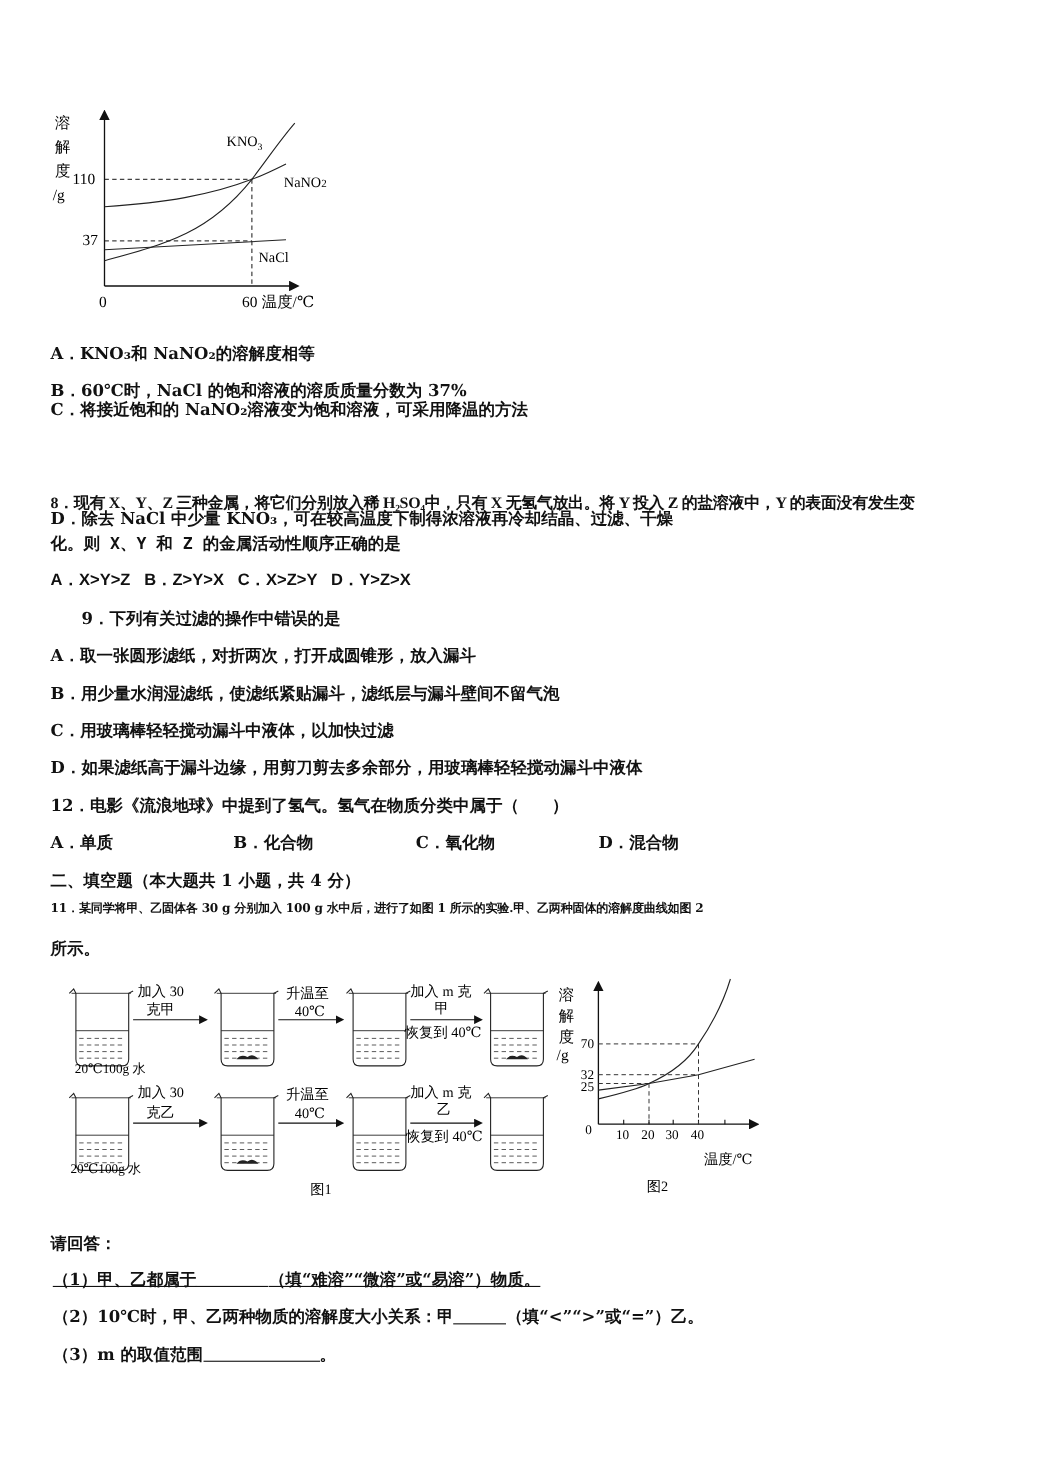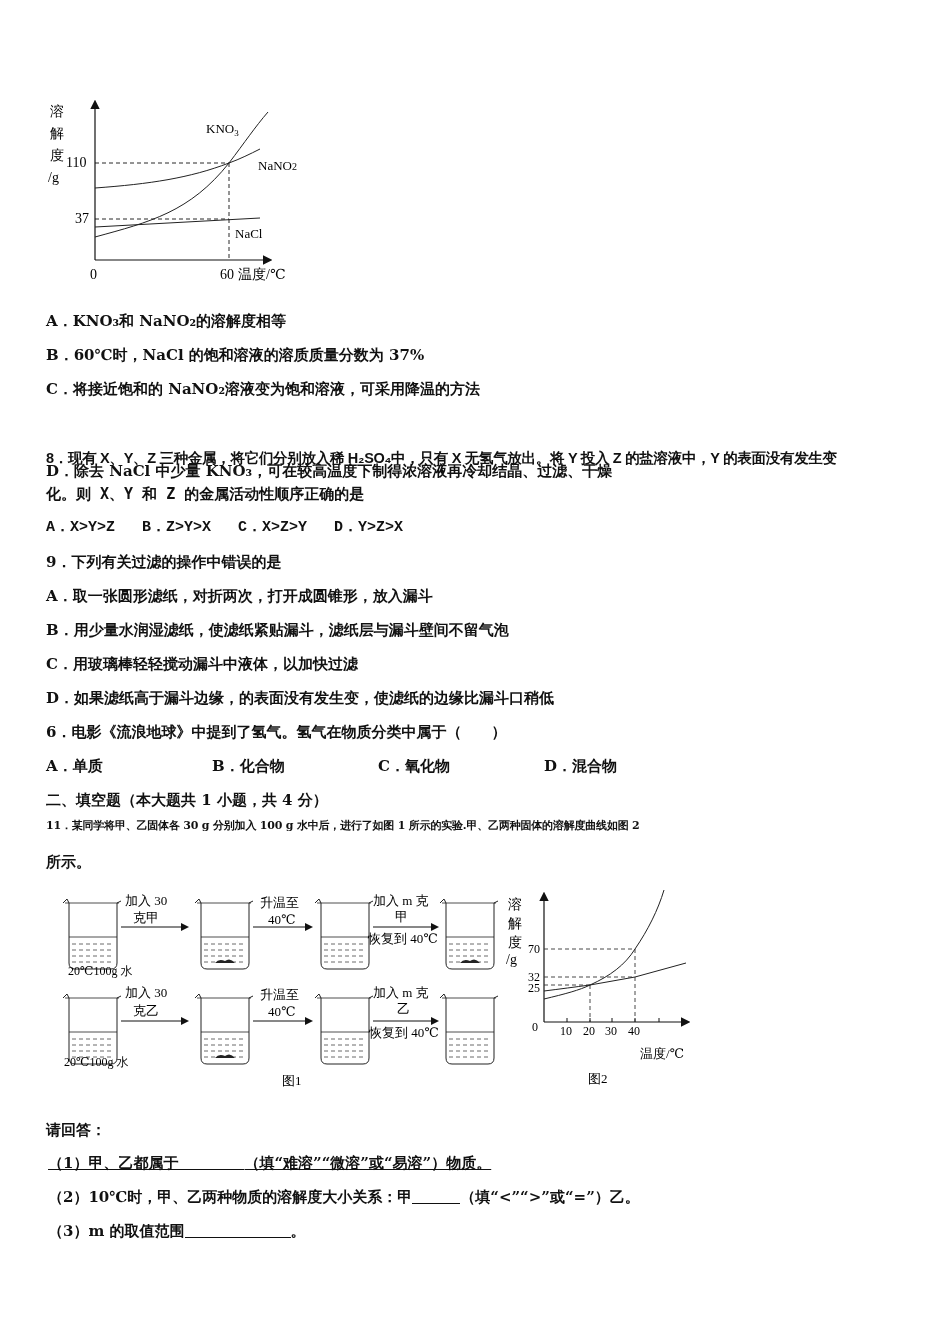--- a/index.html
+++ b/index.html
@@ -40,34 +40,34 @@
   <text x="50" y="187" font-size="14">0</text>
   <text x="180" y="187" font-size="14">60</text>
   <text x="198" y="187" font-size="14">温度/℃</text>
   <text x="166" y="41" font-size="13">KNO<tspan font-size="9" dy="3">3</tspan></text>
   <text x="218" y="78" font-size="13">NaNO<tspan font-size="10">2</tspan></text>
   <text x="195" y="146" font-size="13">NaCl</text>
 </svg>
 
 <div class="line" style="top:311px;"><span>A．</span><span>KNO₃和 NaNO₂的溶解度相等</span></div>
 <div class="line" style="top:345px;"><span>B．</span><span>60℃时，NaCl 的饱和溶液的溶质质量分数为 37%</span></div>
-<div class="line" style="top:379px;text-align:center;"><span>C．</span><span>将接近饱和的 NaNO₂溶液变为饱和溶液，可采用降温的方法</span></div>
+<div class="line" style="top:362px;text-align:center;"><span>C．</span><span>将接近饱和的 NaNO₂溶液变为饱和溶液，可采用降温的方法</span></div>
 <div class="line" style="top:413px;margin-top:48px;"><span>D．</span><span>除去 NaCl 中少量 KNO₃，可在较高温度下制得浓溶液再冷却结晶、过滤、干燥</span></div>
 
-<div class="line" style="top:448px; font-size:14.5px; font-family:Liberation Sans, sans-serif; letter-spacing:-0.3px;">8．现有 X、Y、Z 三种金属，将它们分别放入稀 H₂SO₄中，只有 X 无氢气放出。将 Y 投入 Z 的盐溶液中，Y 的表面没有发生变</div>
+<div class="line" style="top:448px; font-size:14.5px; font-family:Liberation Serif, serif; letter-spacing:-0.3px;">8．现有 X、Y、Z 三种金属，将它们分别放入稀 H₂SO₄中，只有 X 无氢气放出。将 Y 投入 Z 的盐溶液中，Y 的表面没有发生变</div>
 <div class="line" style="top:484px; font-family:'DejaVu Sans Mono','Liberation Mono',monospace;">化。则 X、Y 和 Z 的金属活动性顺序正确的是</div>
-<div class="line" style="top:518px; font-family:Liberation Mono, monospace; white-space:pre;">A．X&gt;Y&gt;Z   B．Z&gt;Y&gt;X   C．X&gt;Z&gt;Y   D．Y&gt;Z&gt;X</div>
+<div class="line" style="top:518px; font-family:Liberation Sans, sans-serif; white-space:pre;">A．X&gt;Y&gt;Z   B．Z&gt;Y&gt;X   C．X&gt;Z&gt;Y   D．Y&gt;Z&gt;X</div>
 
-<div class="line" style="top:552px;">9．下列有关过滤的操作中错误的是</div>
+<div class="line" style="top:552px;margin-left:28px;">9．下列有关过滤的操作中错误的是</div>
 <div class="line" style="top:586px;"><span>A．</span><span>取一张圆形滤纸，对折两次，打开成圆锥形，放入漏斗</span></div>
 <div class="line" style="top:620px;"><span>B．</span><span>用少量水润湿滤纸，使滤纸紧贴漏斗，滤纸层与漏斗壁间不留气泡</span></div>
 <div class="line" style="top:654px;"><span>C．</span><span>用玻璃棒轻轻搅动漏斗中液体，以加快过滤</span></div>
-<div class="line" style="top:688px;"><span>D．</span><span>如果滤纸高于漏斗边缘，的表面没有发生变，使滤纸的边缘比漏斗口稍低</span></div>
+<div class="line" style="top:688px;"><span>D．</span><span>如果滤纸高于漏斗边缘，用剪刀剪去多余部分，用玻璃棒轻轻搅动漏斗中液体</span></div>
 
-<div class="line" style="top:722px;">6．电影《流浪地球》中提到了氢气。氢气在物质分类中属于（　　）</div>
+<div class="line" style="top:722px;">12．电影《流浪地球》中提到了氢气。氢气在物质分类中属于（　　）</div>
 <div class="line opt-row" style="top:756px;">
   <span style="width:166px;">A．单质</span><span style="width:166px;">B．化合物</span><span style="width:166px;">C．氧化物</span><span>D．混合物</span>
 </div>
 
 <div class="line" style="top:790px;">二、填空题（本大题共 1 小题，共 4 分）</div>
 
 <div class="line" style="top:816px; font-size:11px; letter-spacing:-0.2px;">11．某同学将甲、乙固体各 30 g 分别加入 100 g 水中后，进行了如图 1 所示的实验.甲、乙两种固体的溶解度曲线如图 2</div>
 <div class="line" style="top:852px;">所示。</div>
 
 <svg style="position:absolute;left:55px;top:885px;" width="450" height="210" viewBox="0 0 450 210">

